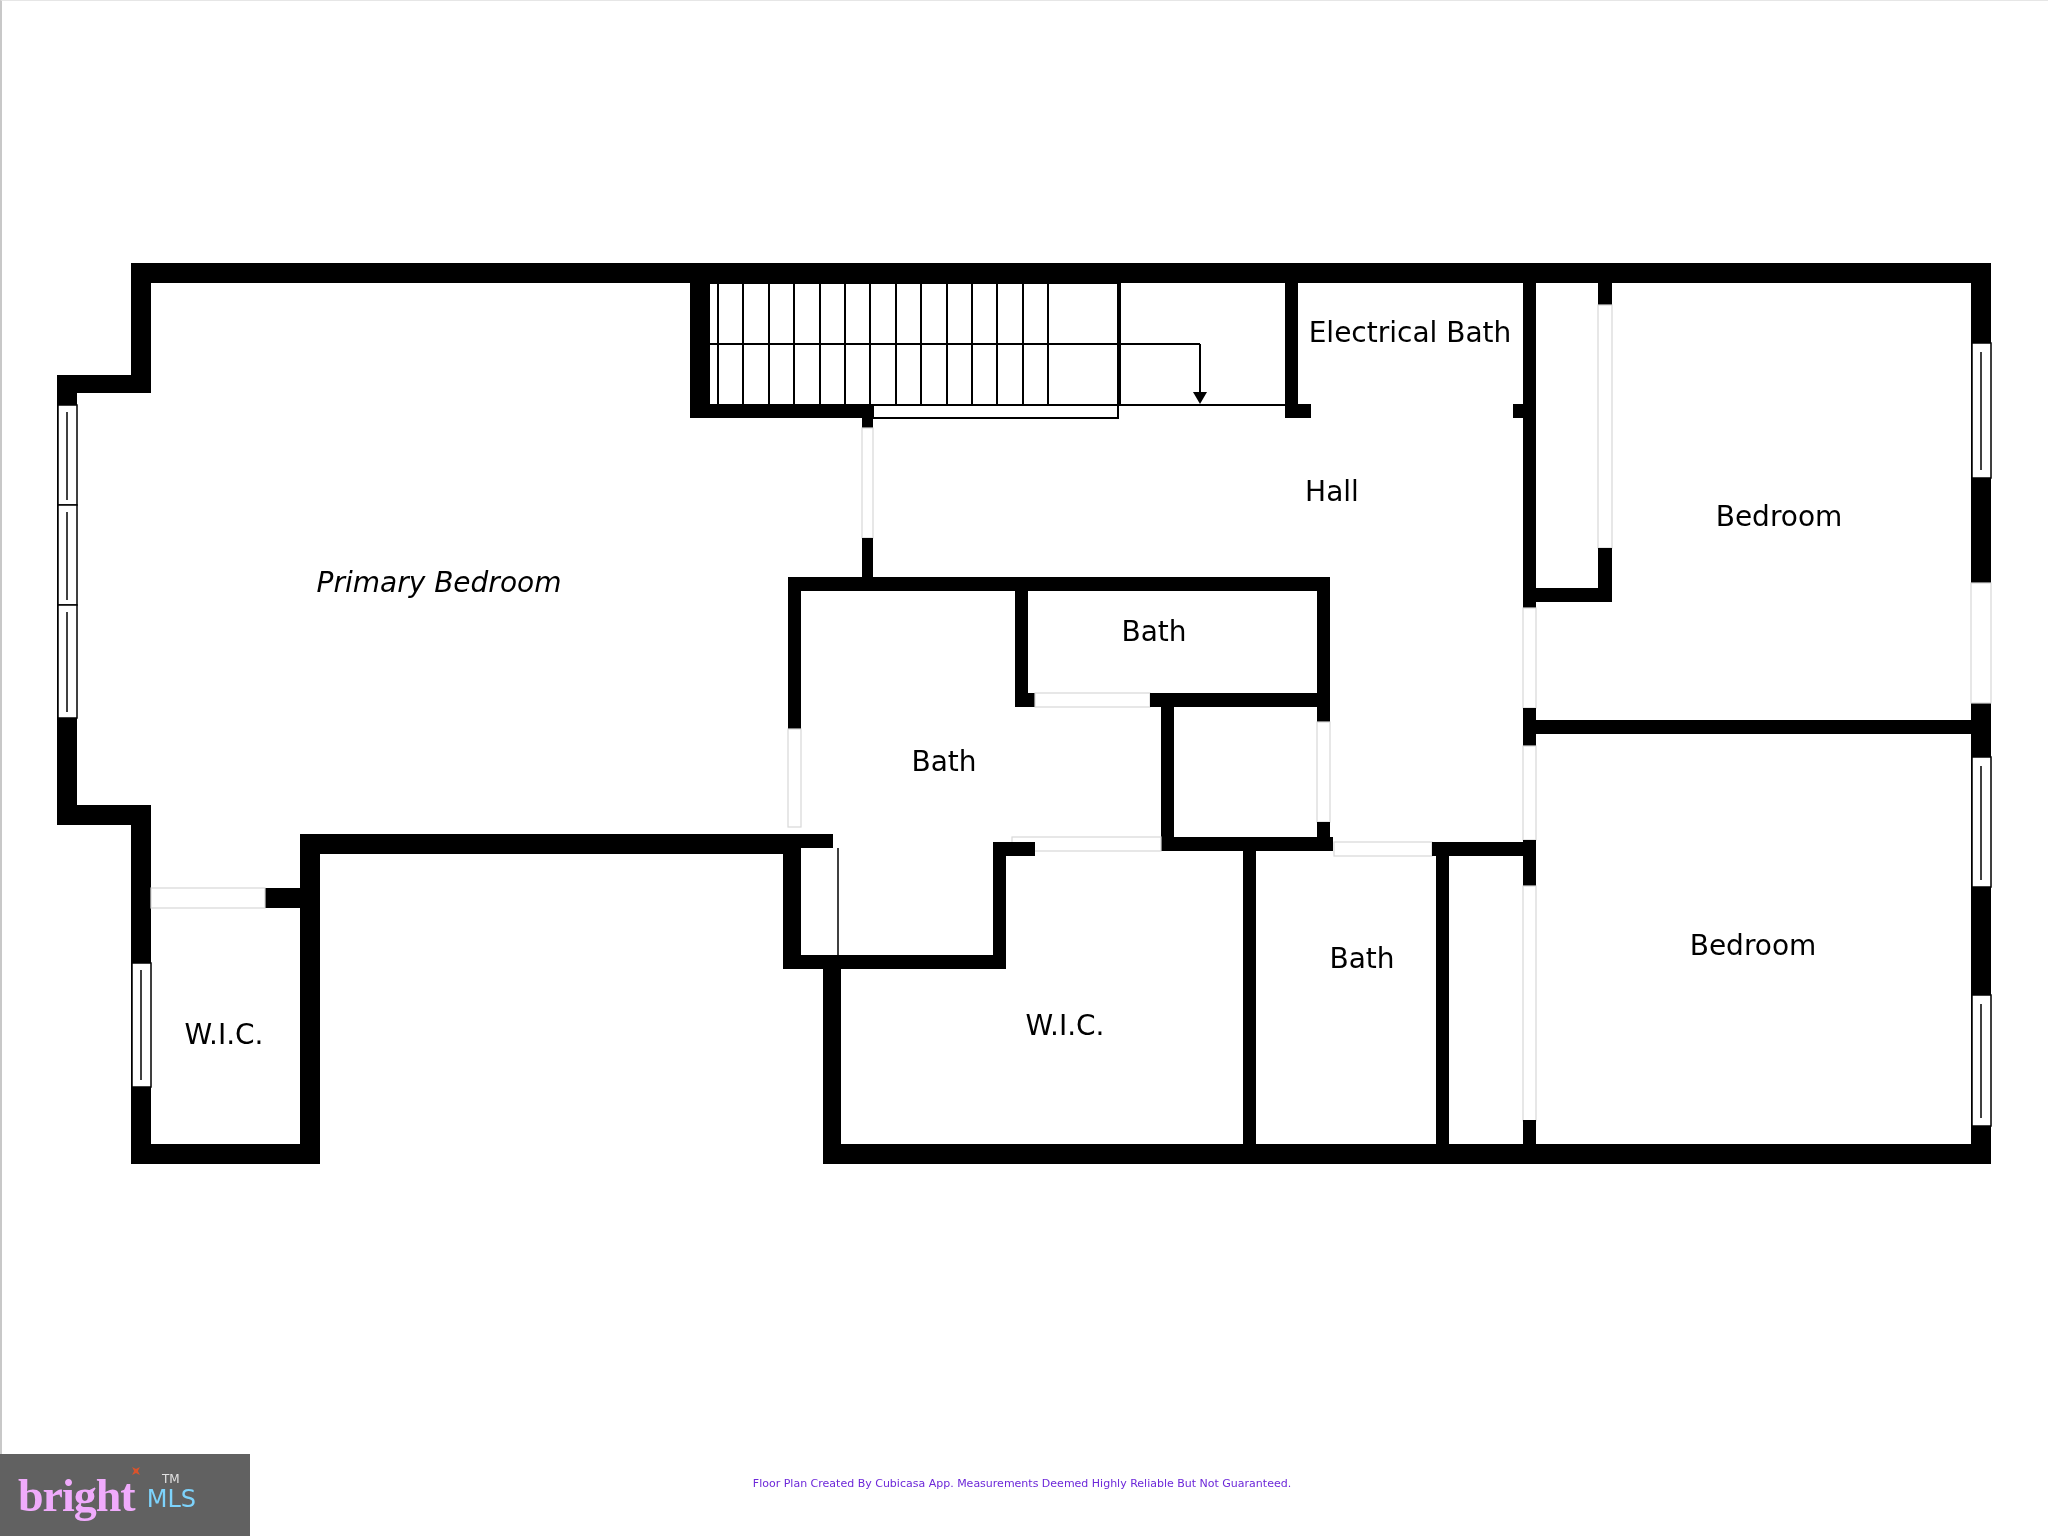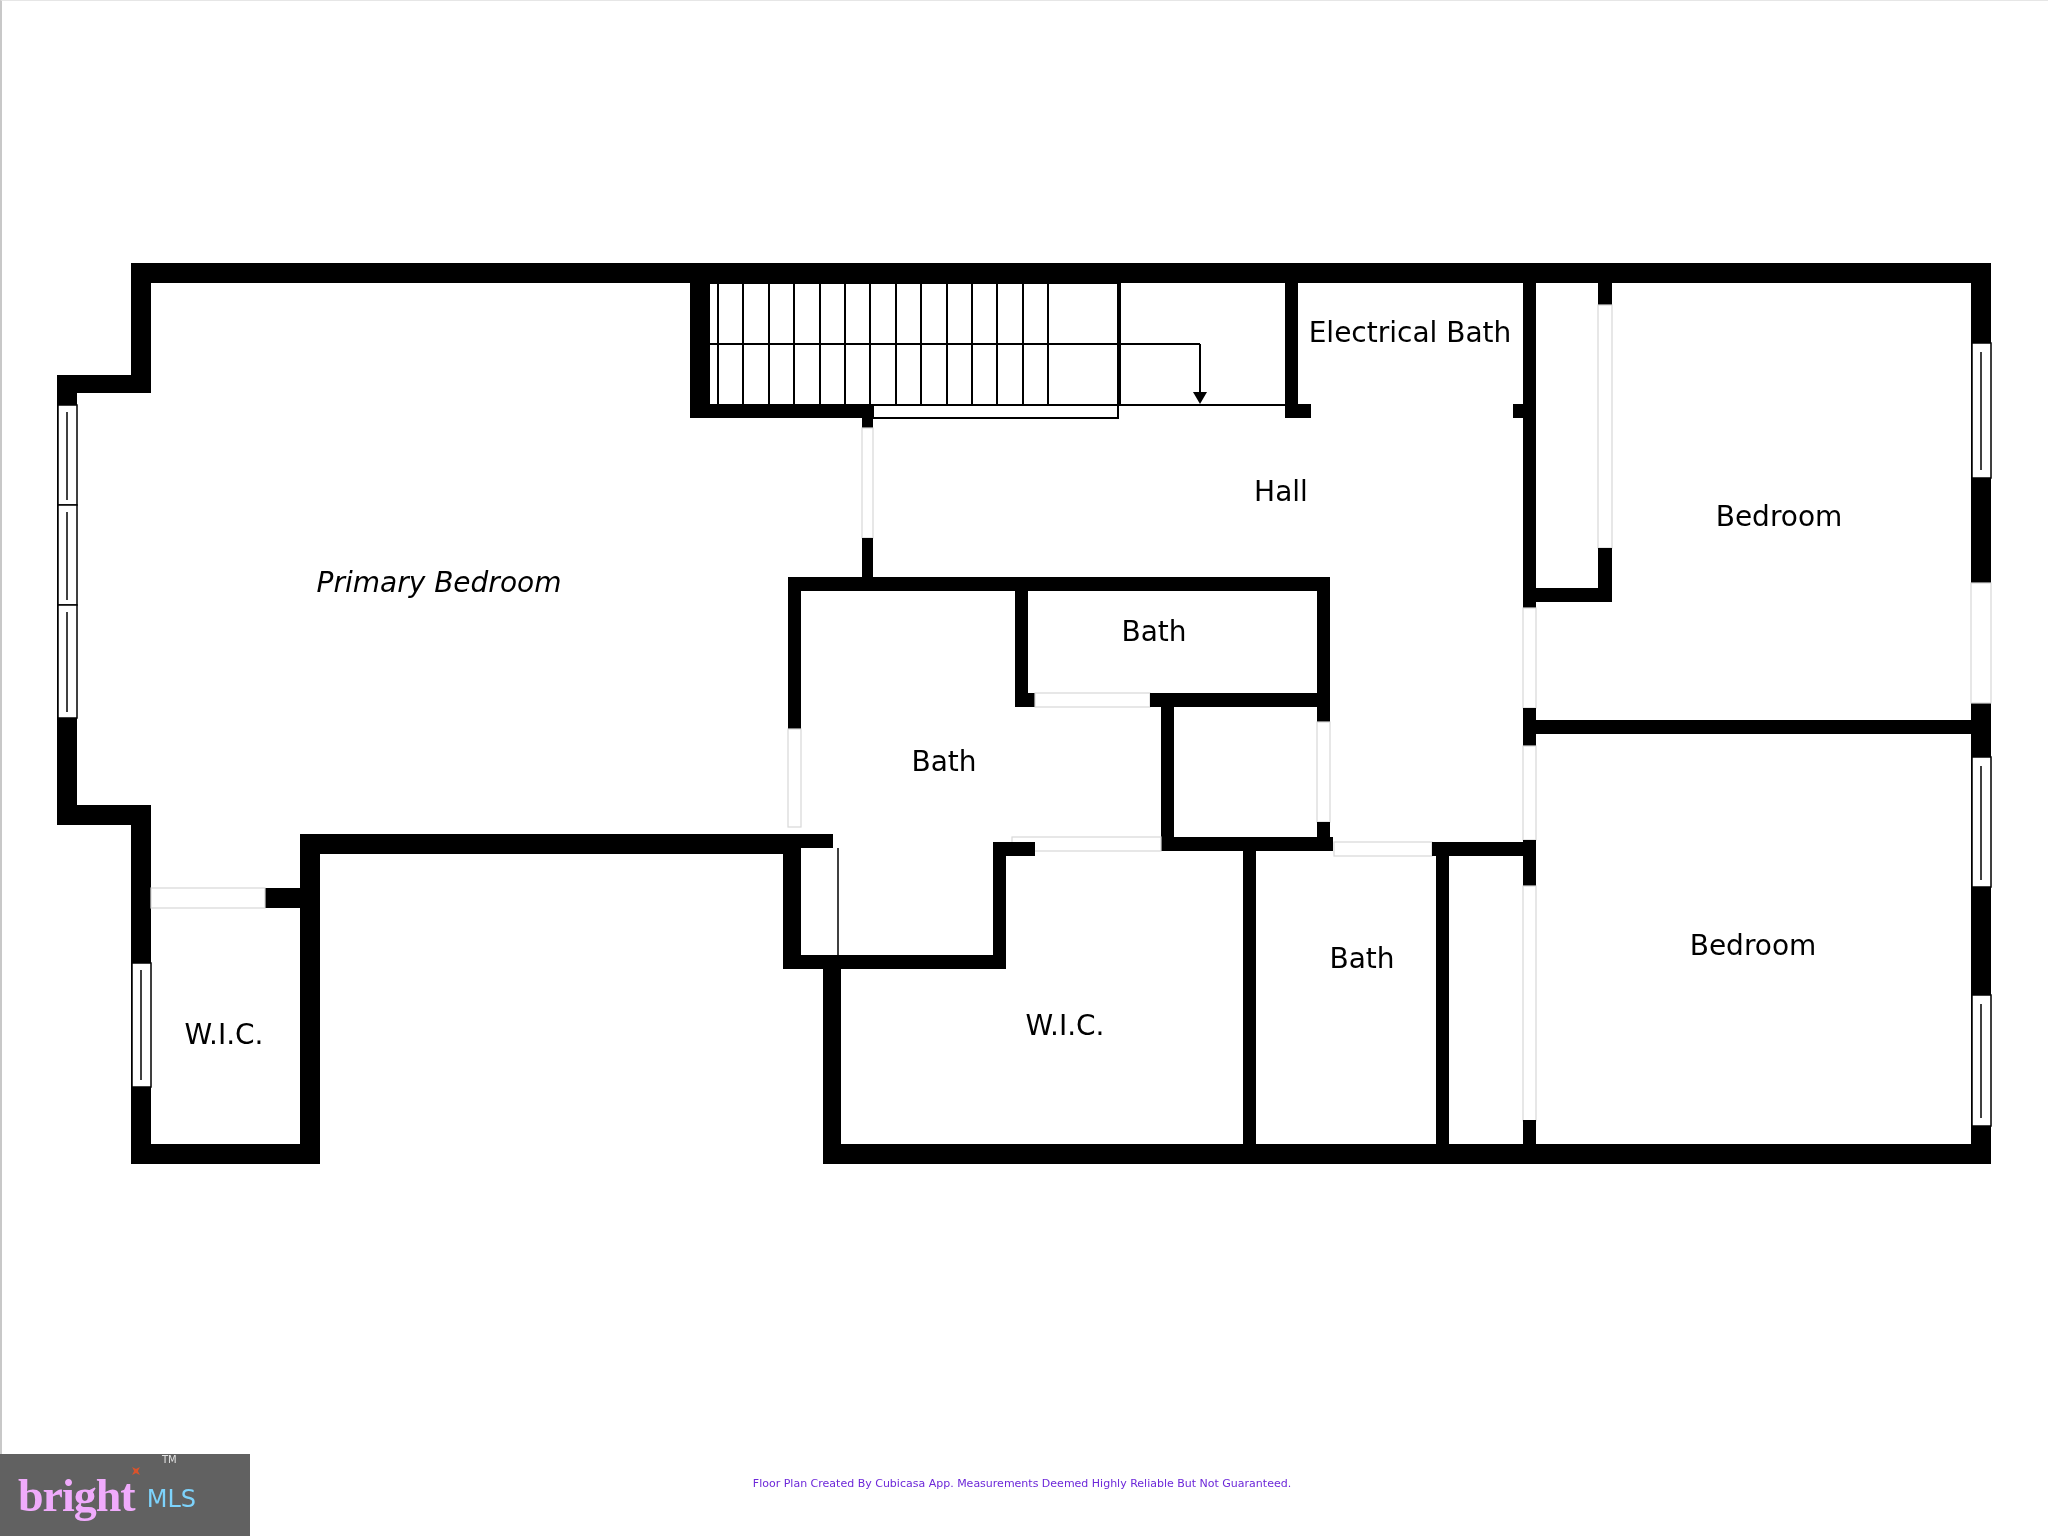--- a/index.html
+++ b/index.html
@@ -8,21 +8,21 @@
     svg.plan { position: absolute; left: 0; top: 0; width: 2048px; height: 1536px; }
     .wall { fill: #000; }
     .win { fill: #fff; stroke: #000; stroke-width: 1.5; }
     .door { fill: #fff; stroke: #d8d8d8; stroke-width: 1.2; }
     .tread { stroke: #000; stroke-width: 2; fill: none; }
     .label { position: absolute; font-family: "DejaVu Sans", sans-serif; font-size: 28px; color: #000; white-space: nowrap; transform: translate(-50%, -50%); }
     .footer-note { position: absolute; left: 1022px; top: 1483px; transform: translate(-50%, -50%); font-family: "DejaVu Sans", sans-serif; font-size: 11px; color: #6d28d9; white-space: nowrap; }
     .brand { position: absolute; left: 0; top: 1454px; width: 250px; height: 82px; background: #616161; display: flex; align-items: center; padding-left: 18px; box-sizing: border-box; }
     .brand-word { font-family: Liberation Serif, serif; font-size: 46px; color: #f0abfc; font-weight: bold; letter-spacing: -1px; position: relative; }
     .brand-star { position: absolute; left: 129px; top: 10px; width: 14px; height: 14px; background: #d9532c; transform: rotate(45deg) scale(0.8); clip-path: polygon(50% 0, 62% 38%, 100% 50%, 62% 62%, 50% 100%, 38% 62%, 0 50%, 38% 38%); }
-    .brand-tm { position: absolute; left: 162px; top: 0; font-family: "DejaVu Sans", sans-serif; font-size: 10px; color: #e2e2e2; }
+    .brand-tm { position: absolute; left: 162px; top: 18px; font-family: "DejaVu Sans", sans-serif; font-size: 12px; color: #e2e2e2; }
     .brand-mls { font-family: "DejaVu Sans", sans-serif; font-size: 24px; color: #7dd3fc; margin-left: 12px; margin-top: 8px; }
   </style>
 </head>
 <body>
 
 <div class="frame"></div>
 
 <svg class="plan" viewBox="0 0 2048 1536">
 
   <rect class="wall" x="131" y="263" width="1860" height="20"></rect>
@@ -150,21 +150,21 @@
     <line x1="1981" y1="766" x2="1981" y2="880" stroke="#000" stroke-width="1.5"></line>
   </g>
   <g>
     <rect class="win" x="1972" y="995" width="19" height="131"></rect>
     <line x1="1981" y1="1004" x2="1981" y2="1118" stroke="#000" stroke-width="1.5"></line>
   </g>
 </svg>
 
 <div class="label" style="left:439px; top:582px;font-style:italic;">Primary Bedroom</div>
 <div class="label" style="left:1410px; top:332px;">Electrical Bath</div>
-<div class="label" style="left:1281px; top:491px;">Hall</div>
+<div class="label" style="left:1332px; top:491px;">Hall</div>
 <div class="label" style="left:1779px; top:516px;">Bedroom</div>
 <div class="label" style="left:1154px; top:631px;">Bath</div>
 <div class="label" style="left:944px; top:761px;">Bath</div>
 <div class="label" style="left:1753px; top:945px;">Bedroom</div>
 <div class="label" style="left:224px; top:1034px;">W.I.C.</div>
 <div class="label" style="left:1065px; top:1025px;">W.I.C.</div>
 <div class="label" style="left:1362px; top:958px;">Bath</div>
 
 <div class="footer-note">Floor Plan Created By Cubicasa App. Measurements Deemed Highly Reliable But Not Guaranteed.</div>
 

